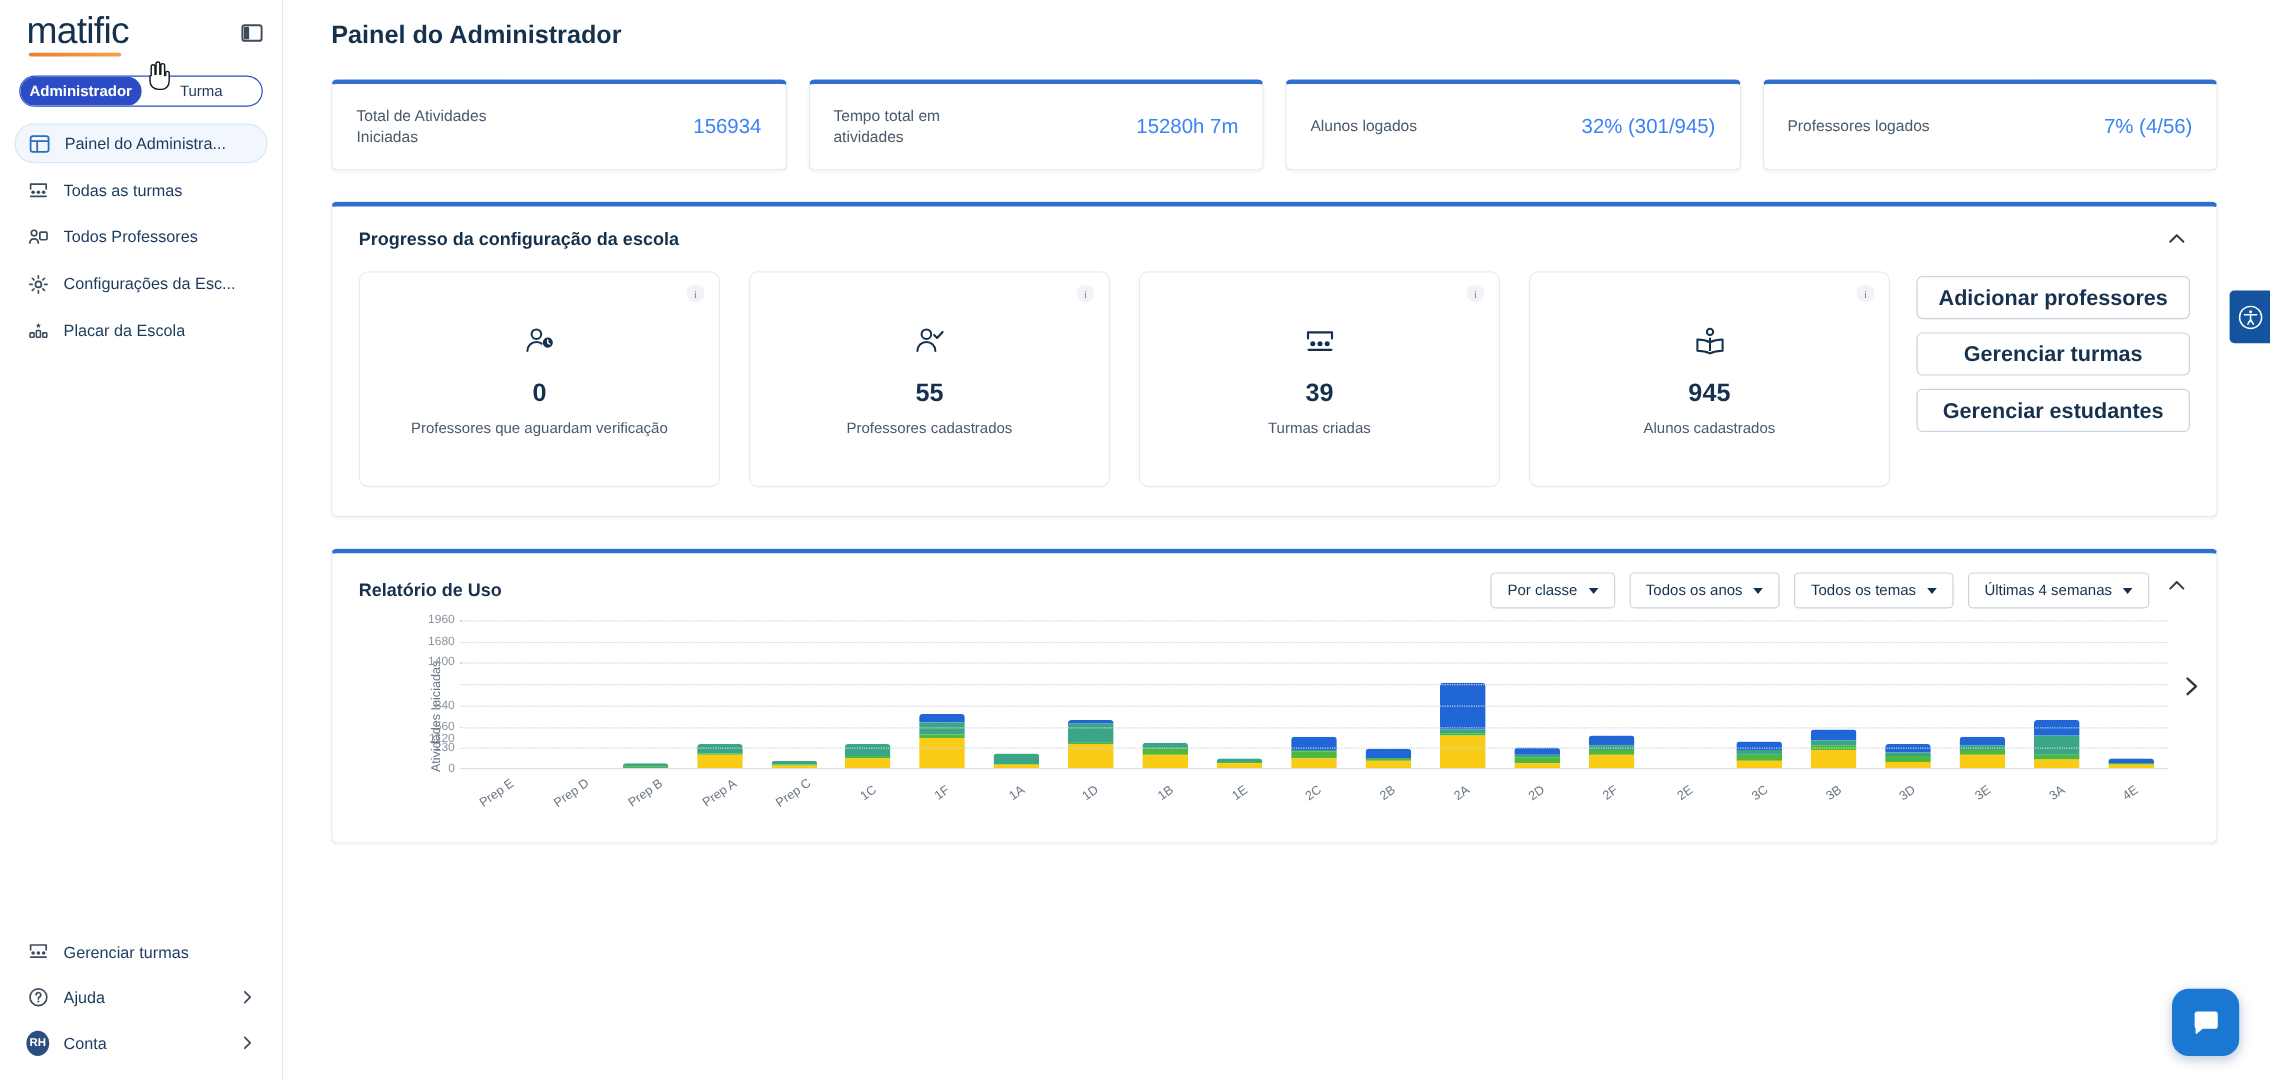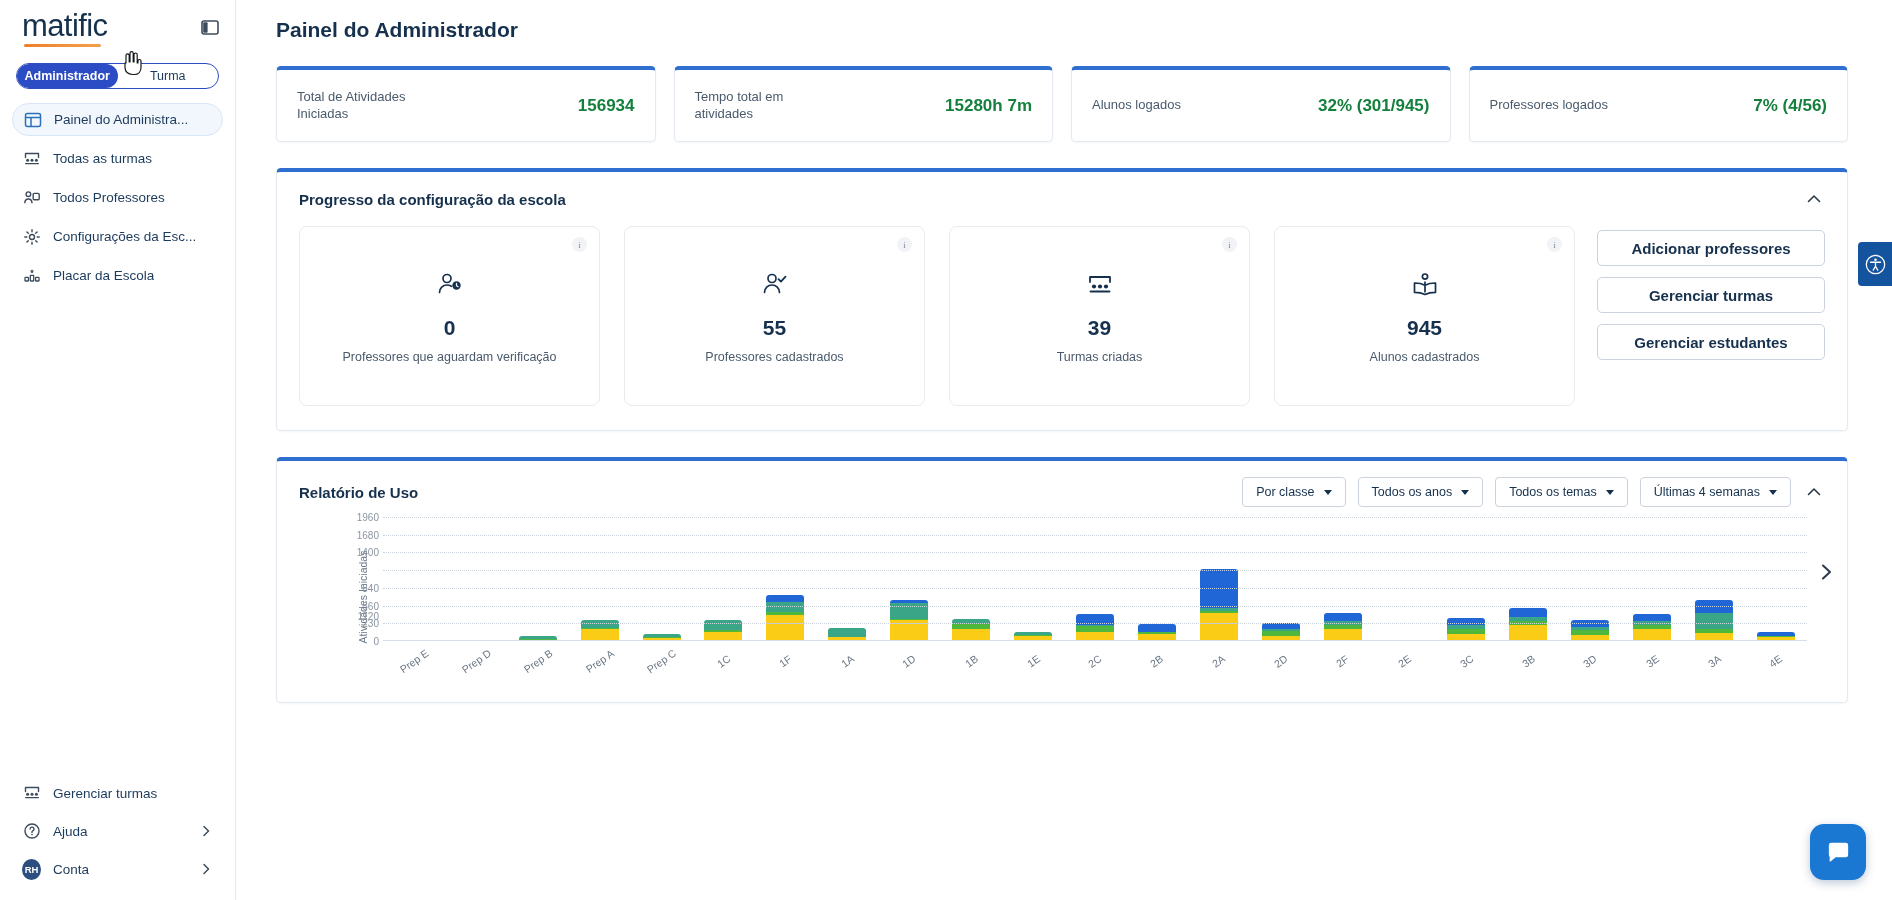--- a/index.html
+++ b/index.html
@@ -75,21 +75,21 @@
   .stat-card {
     flex: 1; background: #fff;
     border: 1px solid #e4e9ef; border-radius: 5px;
     border-top: 4px solid #2f6fd0;
     height: 76px;
     display: flex; align-items: center; justify-content: space-between;
     padding: 0 20px;
     box-shadow: 0 1px 2px rgba(20,40,70,.05);
   }
   .stat-label { font-size: 13px; color: #4a5a6b; line-height: 1.25; max-width: 120px;}
-  .stat-value { font-size: 17px; color: #15803d; font-weight: 700; white-space: nowrap;}
+  .stat-value { font-size: 17px; color: #3b82f6; font-weight: 400; white-space: nowrap;}
 
   
   .section {
     margin: 26px 44px 0 40px;
     background: #fff;
     border: 1px solid #e4e9ef;
     border-top: 4px solid #2f6fd0;
     border-radius: 5px;
     box-shadow: 0 1px 2px rgba(20,40,70,.05);
     position: relative;
@@ -114,27 +114,27 @@
     font-size: 9px; display:flex; align-items:center; justify-content:center;
     font-family: "Liberation Serif", serif; cursor: pointer;
   }
   .setup-icon { height: 34px; margin-bottom: 14px; display:flex; align-items:center; justify-content:center;}
   .setup-num { font-size: 21px; font-weight: bold; color: #16314d; }
   .setup-cap { font-size: 12.5px; color: #4a5a6b; margin-top: 10px; }
 
   .setup-actions { display: flex; flex-direction: column; gap: 11px; width: 228px; padding-top: 4px;}
   .btn-outline {
     height: 36px; border: 1px solid #ccd3dc; border-radius: 5px;
-    background: #fff; color: #16314d; font-size: 15px; font-weight: bold;
+    background: #fff; color: #16314d; font-size: 18px; font-weight: bold;
     cursor: pointer; font-family: "Liberation Sans", sans-serif;
   }
 
   
   .report-head { display: flex; align-items: center; padding: 16px 22px 0 22px; }
-  .filters { margin-left: auto; display: flex; align-items: center; gap: 12px; }
+  .filters { margin-left: auto; display: flex; align-items: flex-start; gap: 12px; }
   .filter-btn {
     height: 30px; padding: 0 13px; border: 1px solid #ccd3dc; border-radius: 4px;
     background: #fff; color: #16314d; font-size: 12.5px;
     display: flex; align-items: center; gap: 9px; cursor: pointer;
     white-space: nowrap;
   }
   .caret { width: 0; height: 0; border-left: 4.5px solid transparent; border-right: 4.5px solid transparent; border-top: 5.5px solid #16314d; }
 
   .legend { display: flex; gap: 28px; padding: 18px 0 0 44px; }
   .legend-item { display: flex; align-items: center; gap: 8px; font-size: 12px; color: #4a5a6b; }

